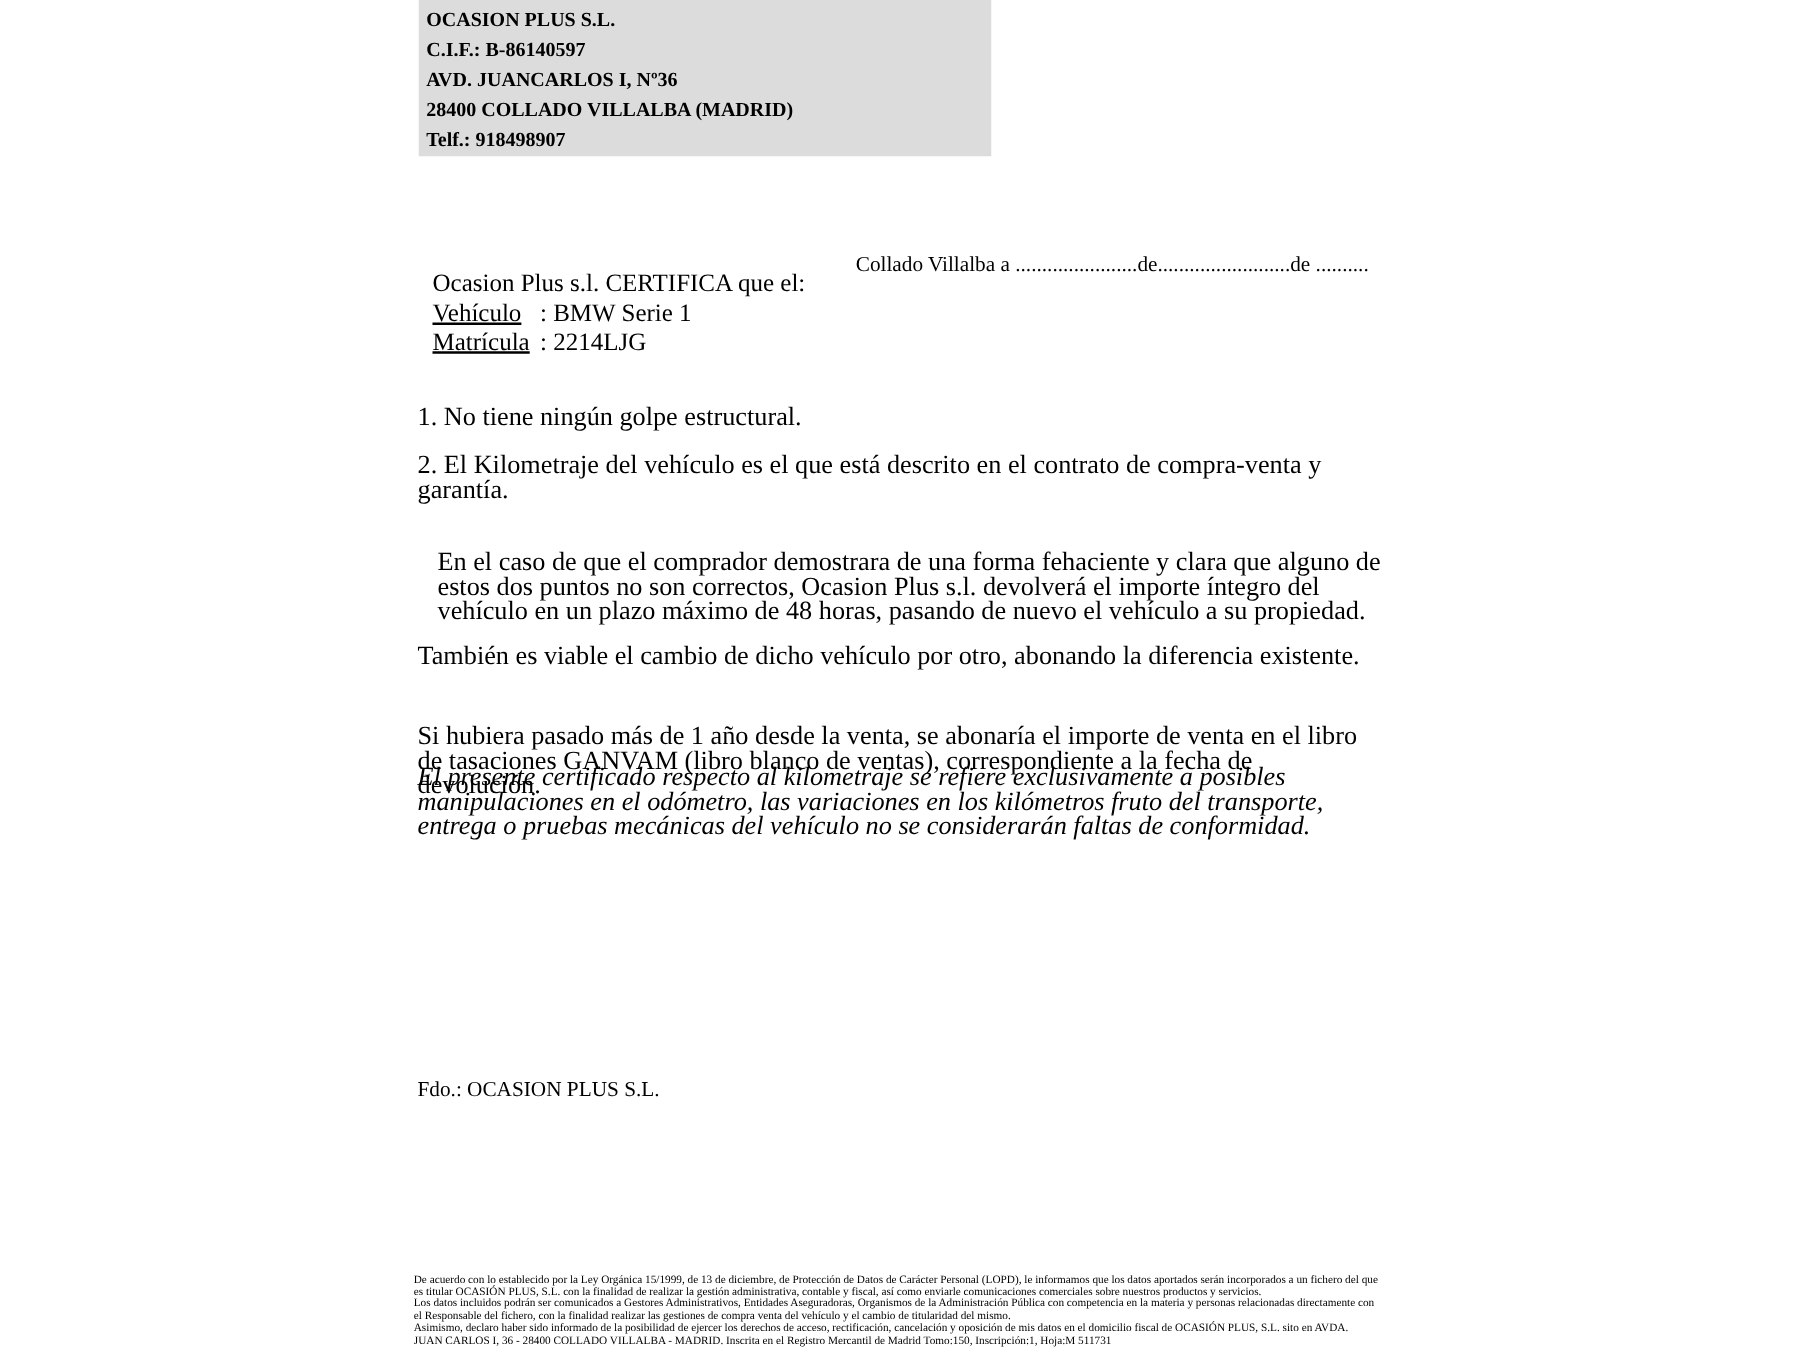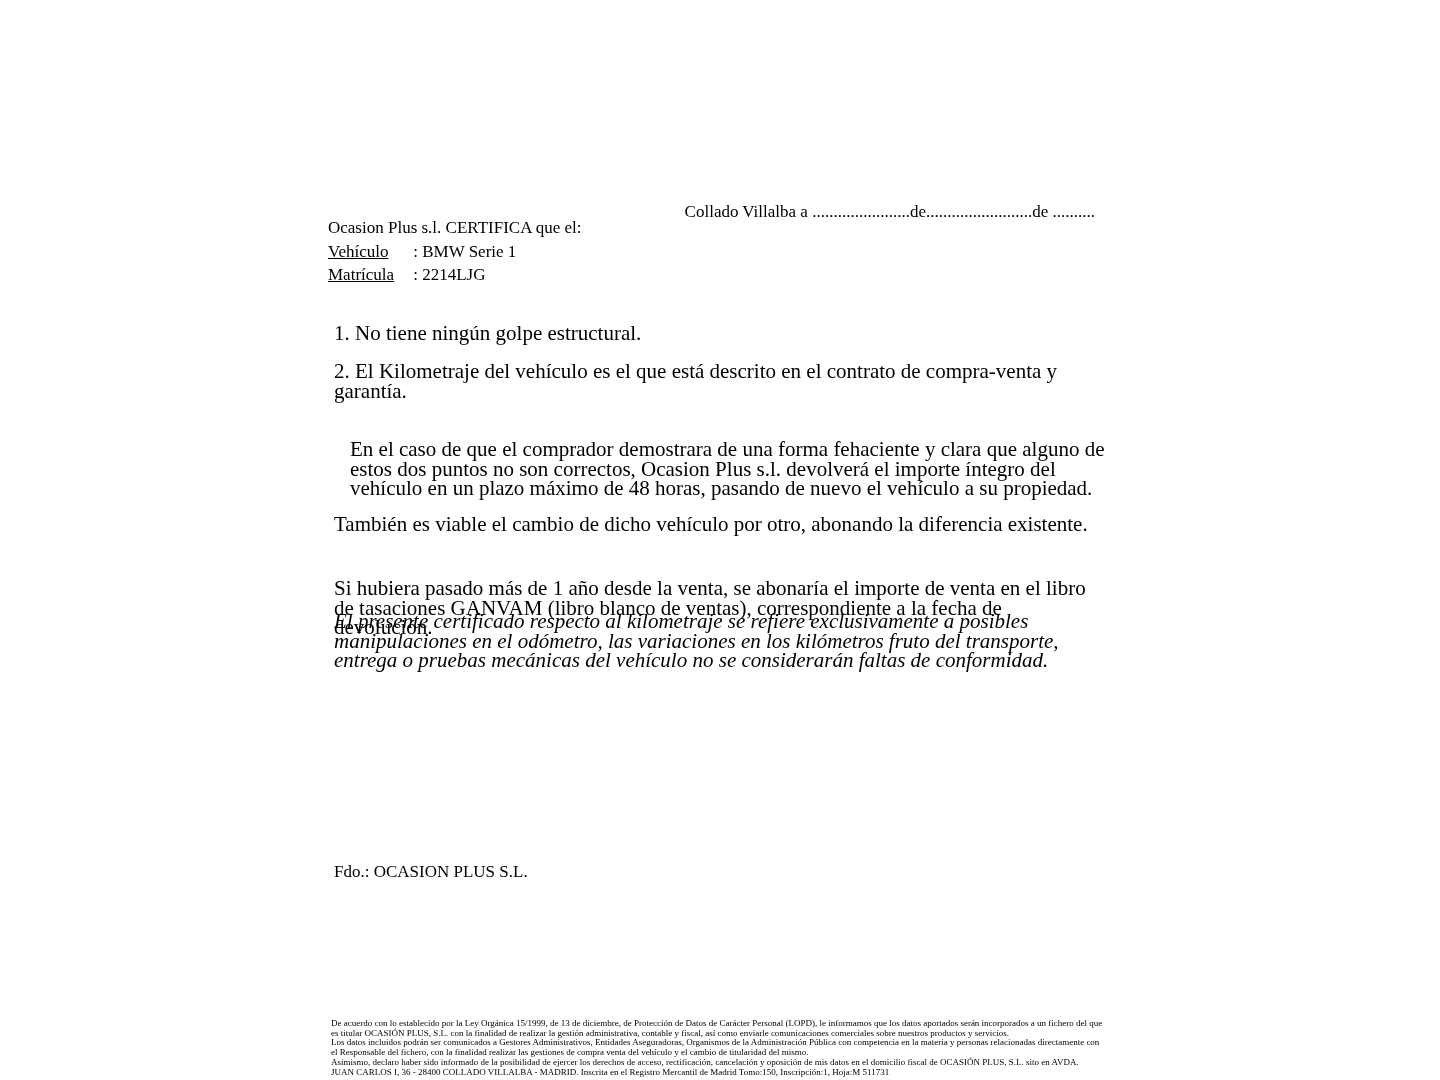--- a/index.html
+++ b/index.html
@@ -43,24 +43,24 @@
     width: 760px;
     text-align: right;
     font-size: 17px;
     white-space: nowrap;
     margin-top: 31px;
   }
 
   
   .certifica {
     position: absolute;
-    left: 328px;
+    left: 346px;
     top: 216px;
     width: 760px;
-    font-size: 17px;
+    font-size: 20px;
     line-height: 23.5px;
   }
   .field-row { white-space: nowrap; }
   .field-label {
     display: inline-block;
     width: 81px;
     text-decoration: underline;
   }
   .field-value { display: inline-block; }
 
@@ -96,20 +96,27 @@
     width: 772px;
     font-size: 9px;
     line-height: 9.7px;
   }
 </style>
 </head>
 <body>
 
 <div class="page">
 
+  <div class="company-box">
+    <div>OCASION PLUS S.L.</div>
+    <div>C.I.F.: B-86140597</div>
+    <div>AVD. JUANCARLOS I, Nº36</div>
+    <div>28400 COLLADO VILLALBA (MADRID)</div>
+    <div>Telf.: 918498907</div>
+  </div>
 
   <div class="date-line">Collado Villalba a .......................de.........................de ..........</div>
 
   <div class="certifica">
     <div>Ocasion Plus s.l. CERTIFICA que el:</div>
     <div class="field-row">
       <span class="field-label">Vehículo</span>
       <span class="field-value">: BMW Serie 1</span>
     </div>
     <div class="field-row">

